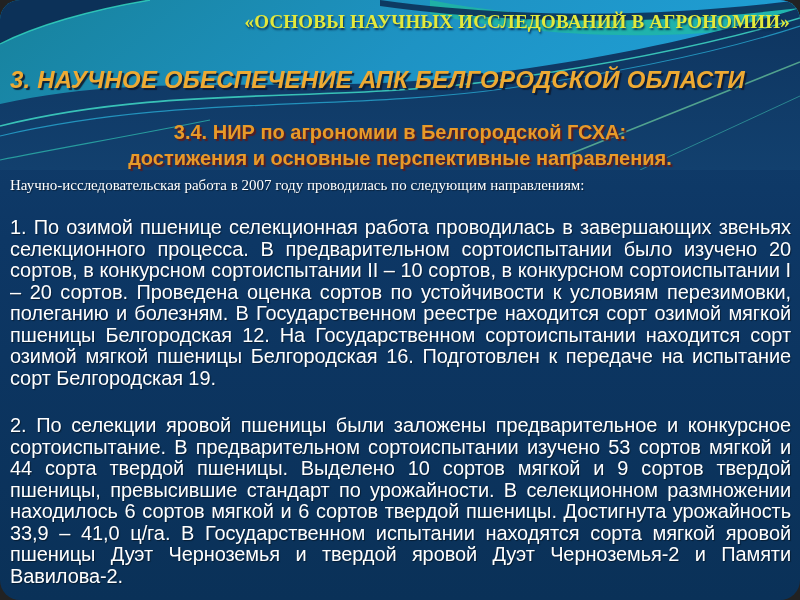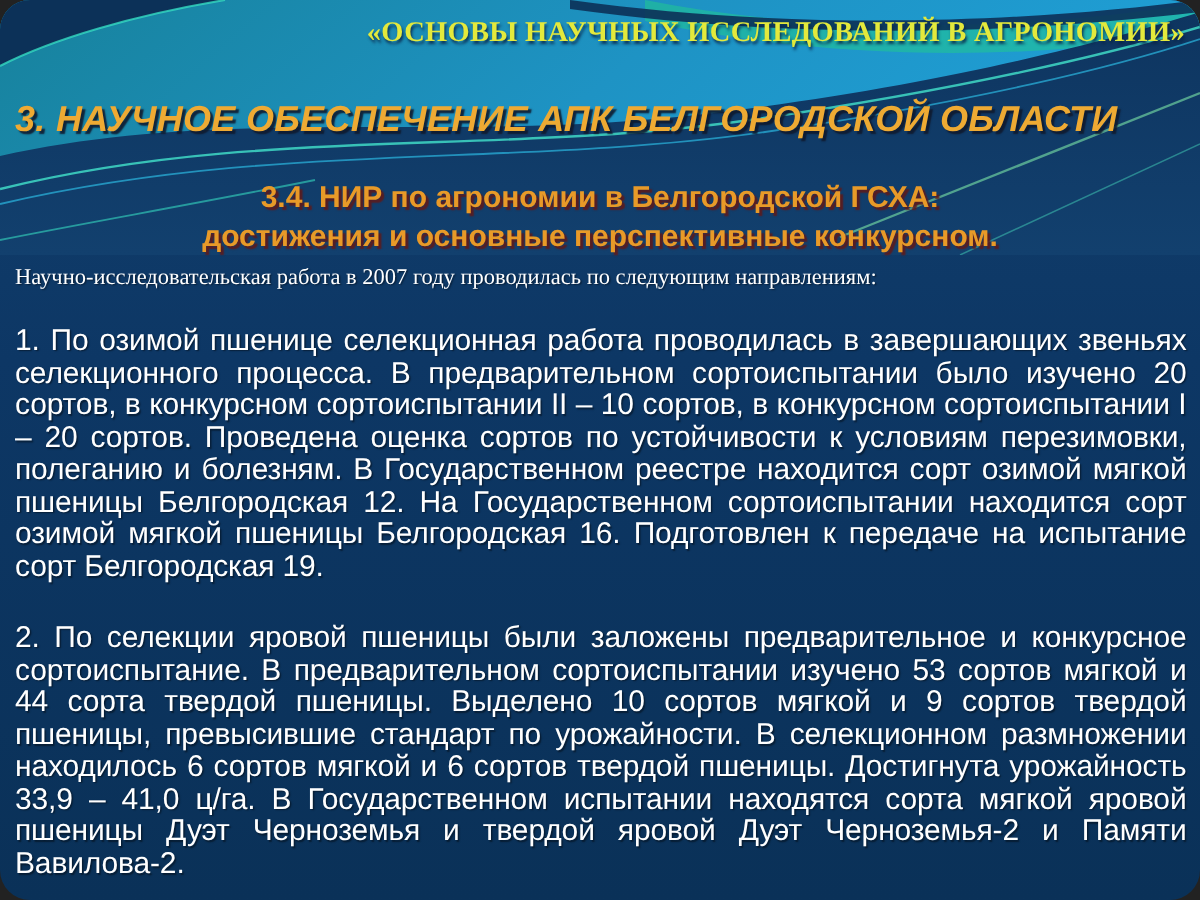--- a/index.html
+++ b/index.html
@@ -123,21 +123,21 @@
     <path d="M560,158 L800,62" fill="none" stroke="#7de8a8" stroke-width="1.6" opacity="0.6"></path>
     <path d="M640,170 L800,96" fill="none" stroke="#49e0c0" stroke-width="1" opacity="0.45"></path>
   </svg>
 
   <div class="course-header">«ОСНОВЫ НАУЧНЫХ ИССЛЕДОВАНИЙ В АГРОНОМИИ»</div>
 
   <div class="slide-title">3. НАУЧНОЕ ОБЕСПЕЧЕНИЕ АПК БЕЛГОРОДСКОЙ ОБЛАСТИ</div>
 
   <div class="slide-subtitle">
     <div>3.4. НИР по агрономии в Белгородской ГСХА:</div>
-    <div>достижения и основные перспективные конкурсном.</div>
+    <div>достижения и основные перспективные направления.</div>
   </div>
 
   <div class="body-text">
     <p class="intro">Научно-исследовательская работа в 2007 году проводилась по следующим направлениям:</p>
     <p class="para">1. По озимой пшенице селекционная работа проводилась в завершающих звеньях селекционного процесса. В предварительном сортоиспытании было изучено 20 сортов, в конкурсном сортоиспытании II – 10 сортов, в конкурсном сортоиспытании I – 20 сортов. Проведена оценка сортов по устойчивости к условиям перезимовки, полеганию и болезням.  В Государственном реестре находится сорт озимой мягкой пшеницы Белгородская 12. На Государственном сортоиспытании  находится сорт озимой мягкой пшеницы Белгородская 16. Подготовлен к передаче на испытание сорт Белгородская 19.</p>
     <p class="para">2. По селекции яровой пшеницы были  заложены предварительное и конкурсное сортоиспытание. В предварительном сортоиспытании изучено  53 сортов мягкой и 44 сорта твердой пшеницы. Выделено 10 сортов мягкой и 9 сортов твердой пшеницы, превысившие стандарт по урожайности. В селекционном размножении находилось 6 сортов мягкой  и 6 сортов твердой пшеницы. Достигнута урожайность 33,9 – 41,0 ц/га. В Государственном испытании находятся сорта  мягкой яровой пшеницы Дуэт Черноземья и твердой яровой Дуэт Черноземья-2 и Памяти Вавилова-2.</p>
   </div>
 
 </div>
 

